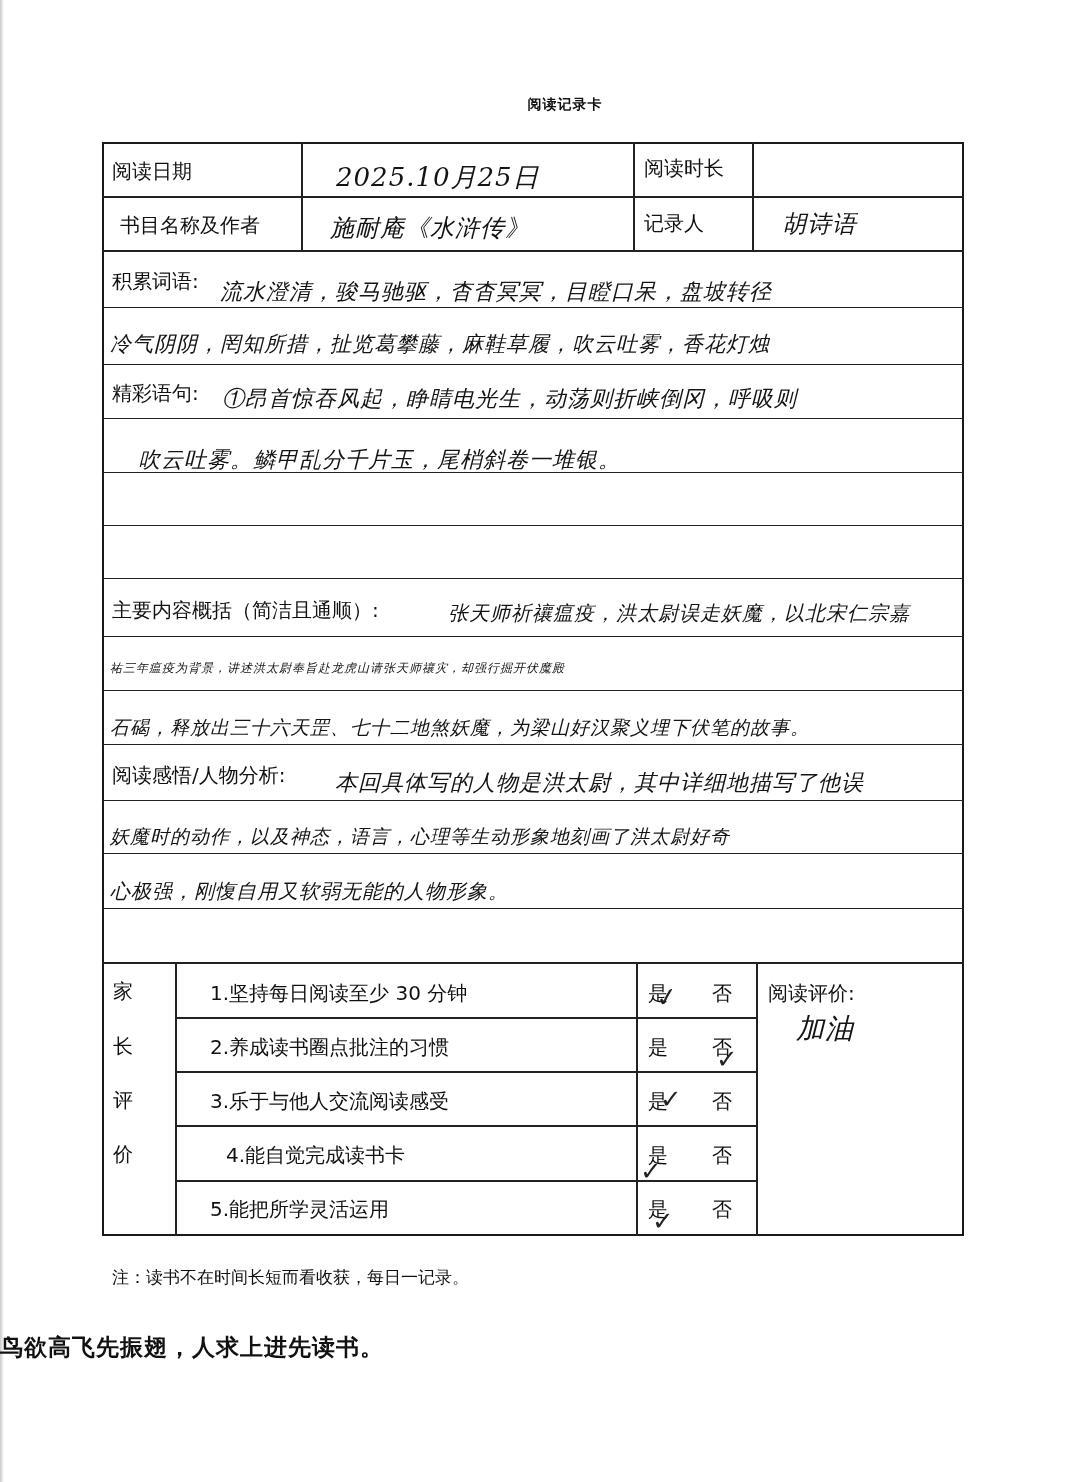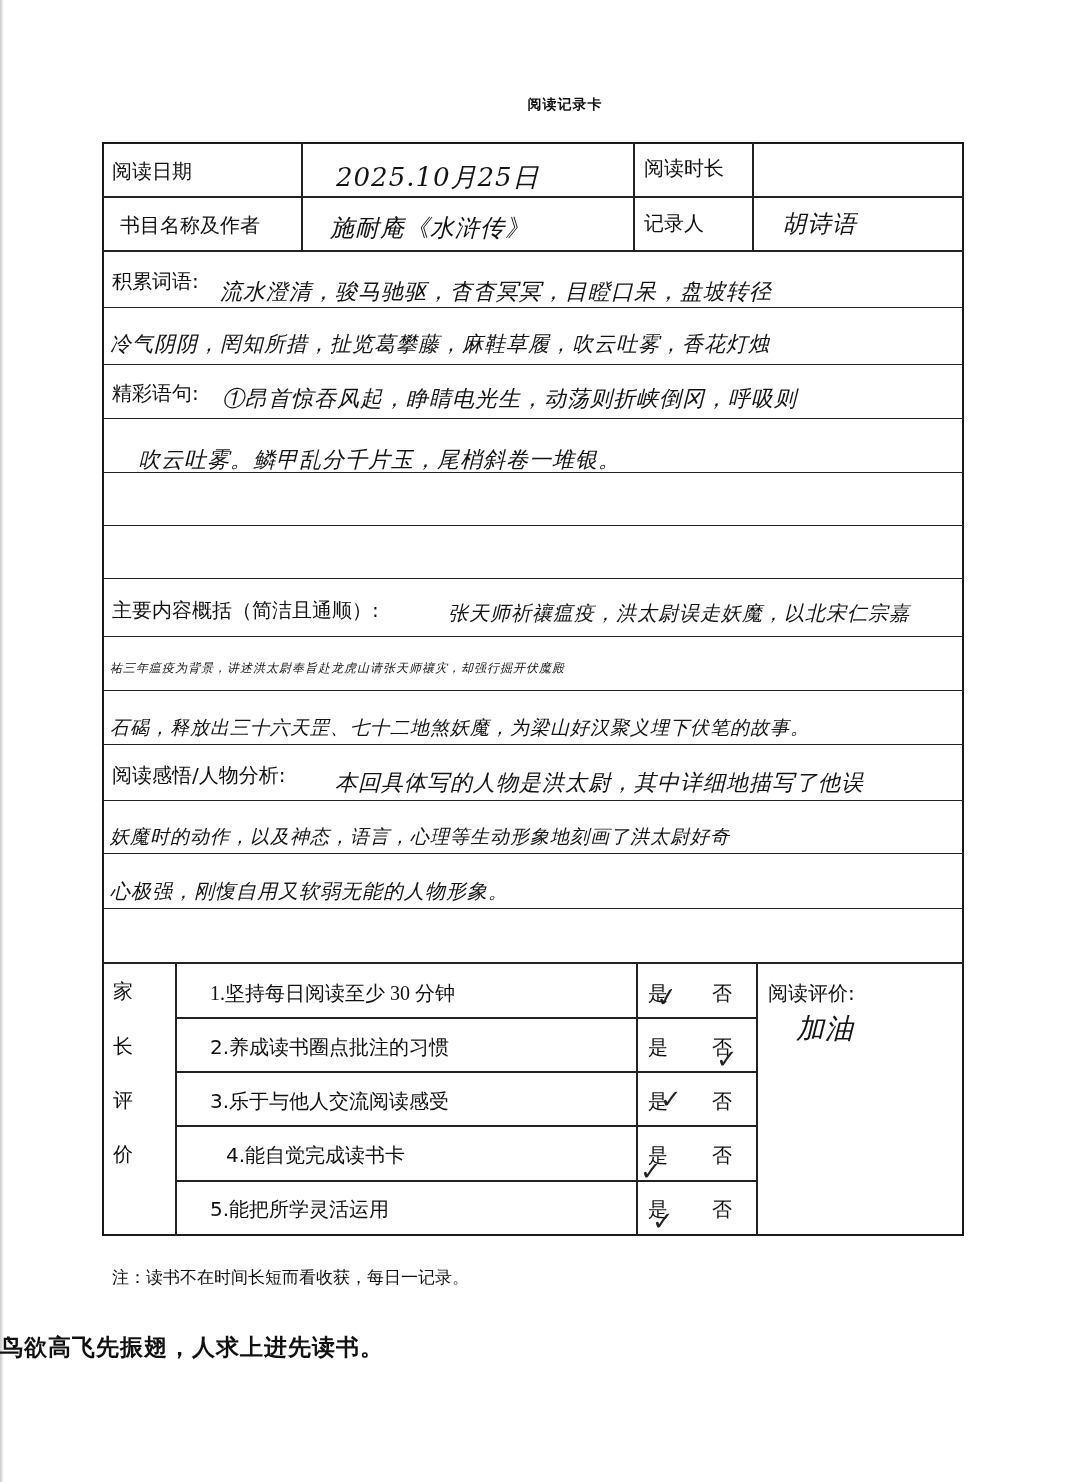--- a/index.html
+++ b/index.html
@@ -98,21 +98,21 @@
 <div class="hline" style="left:175px; top:1017px; width:582px;"></div>
 <div class="hline" style="left:175px; top:1071px; width:582px;"></div>
 <div class="hline" style="left:175px; top:1125px; width:582px;"></div>
 <div class="hline" style="left:175px; top:1180px; width:582px;"></div>
 
 <div class="label" style="left:113px; top:978px;">家</div>
 <div class="label" style="left:113px; top:1033px;">长</div>
 <div class="label" style="left:113px; top:1087px;">评</div>
 <div class="label" style="left:113px; top:1141px;">价</div>
 
-<div class="label" style="left:210px; top:980px;font-family:Liberation Serif, serif;">1.坚持每日阅读至少 30 分钟</div>
+<div class="label" style="left:210px; top:980px;">1.坚持每日阅读至少 30 分钟</div>
 <div class="label" style="left:210px; top:1034px;">2.养成读书圈点批注的习惯</div>
 <div class="label" style="left:210px; top:1088px;">3.乐于与他人交流阅读感受</div>
 <div class="label" style="left:226px; top:1142px;text-align:right;">4.能自觉完成读书卡</div>
 <div class="label" style="left:210px; top:1196px;">5.能把所学灵活运用</div>
 
 <div class="label" style="left:648px; top:980px;">是</div>
 <div class="label" style="left:712px; top:980px;">否</div>
 <div class="check" style="left:656px; top:982px; transform:rotate(-8deg);">✓</div>
 
 <div class="label" style="left:648px; top:1034px;">是</div>

